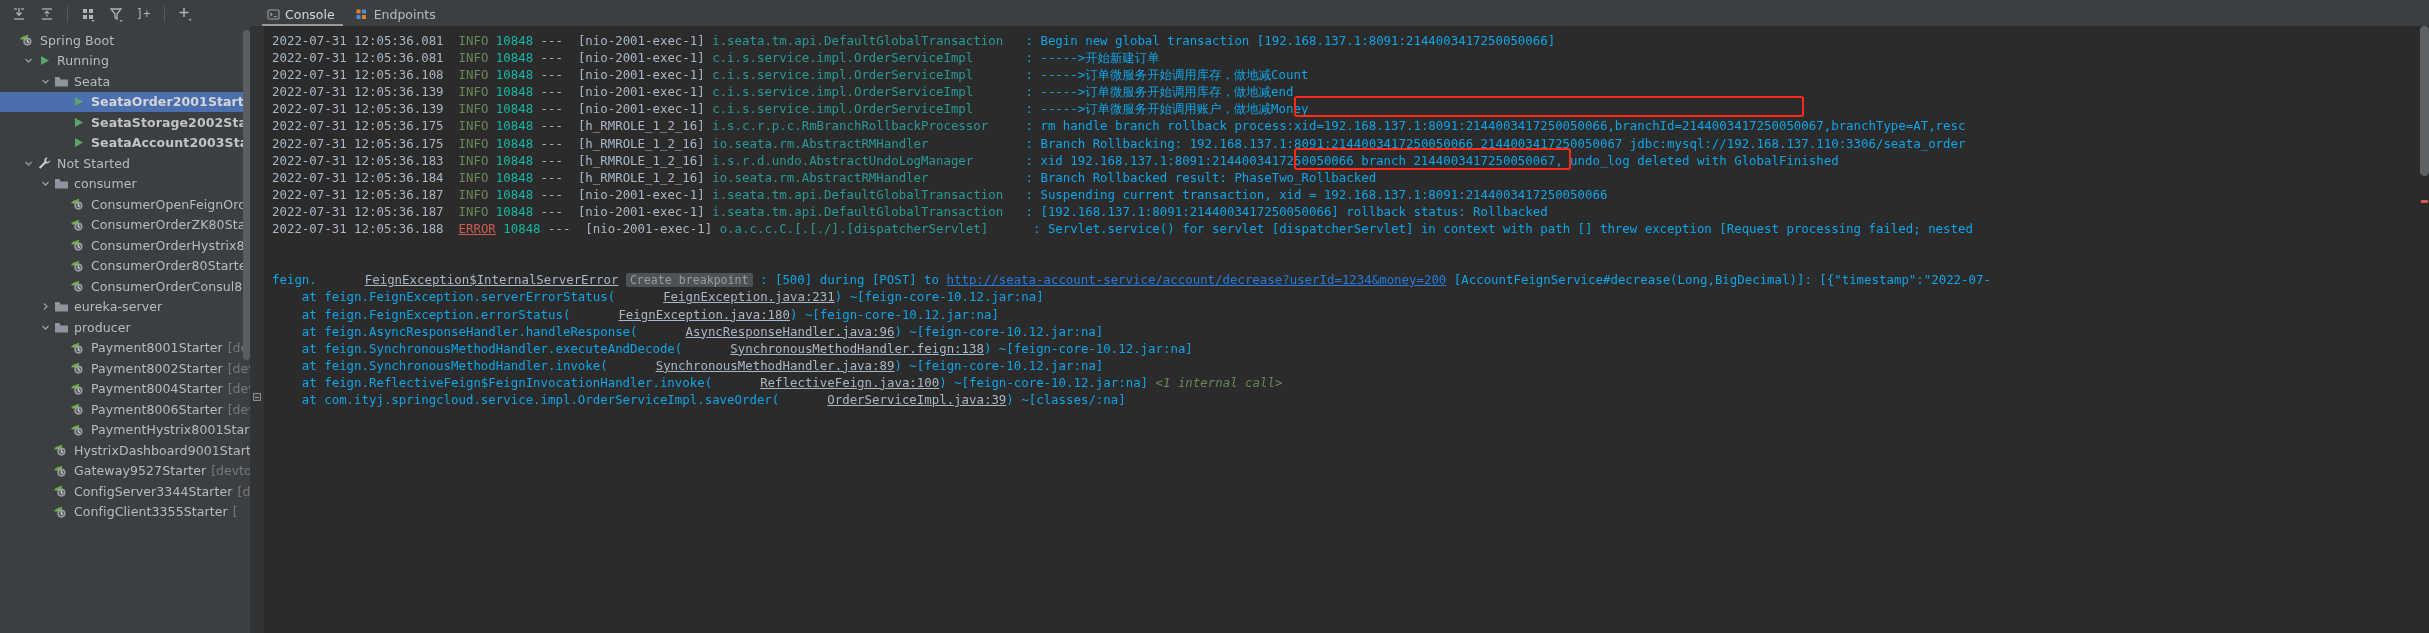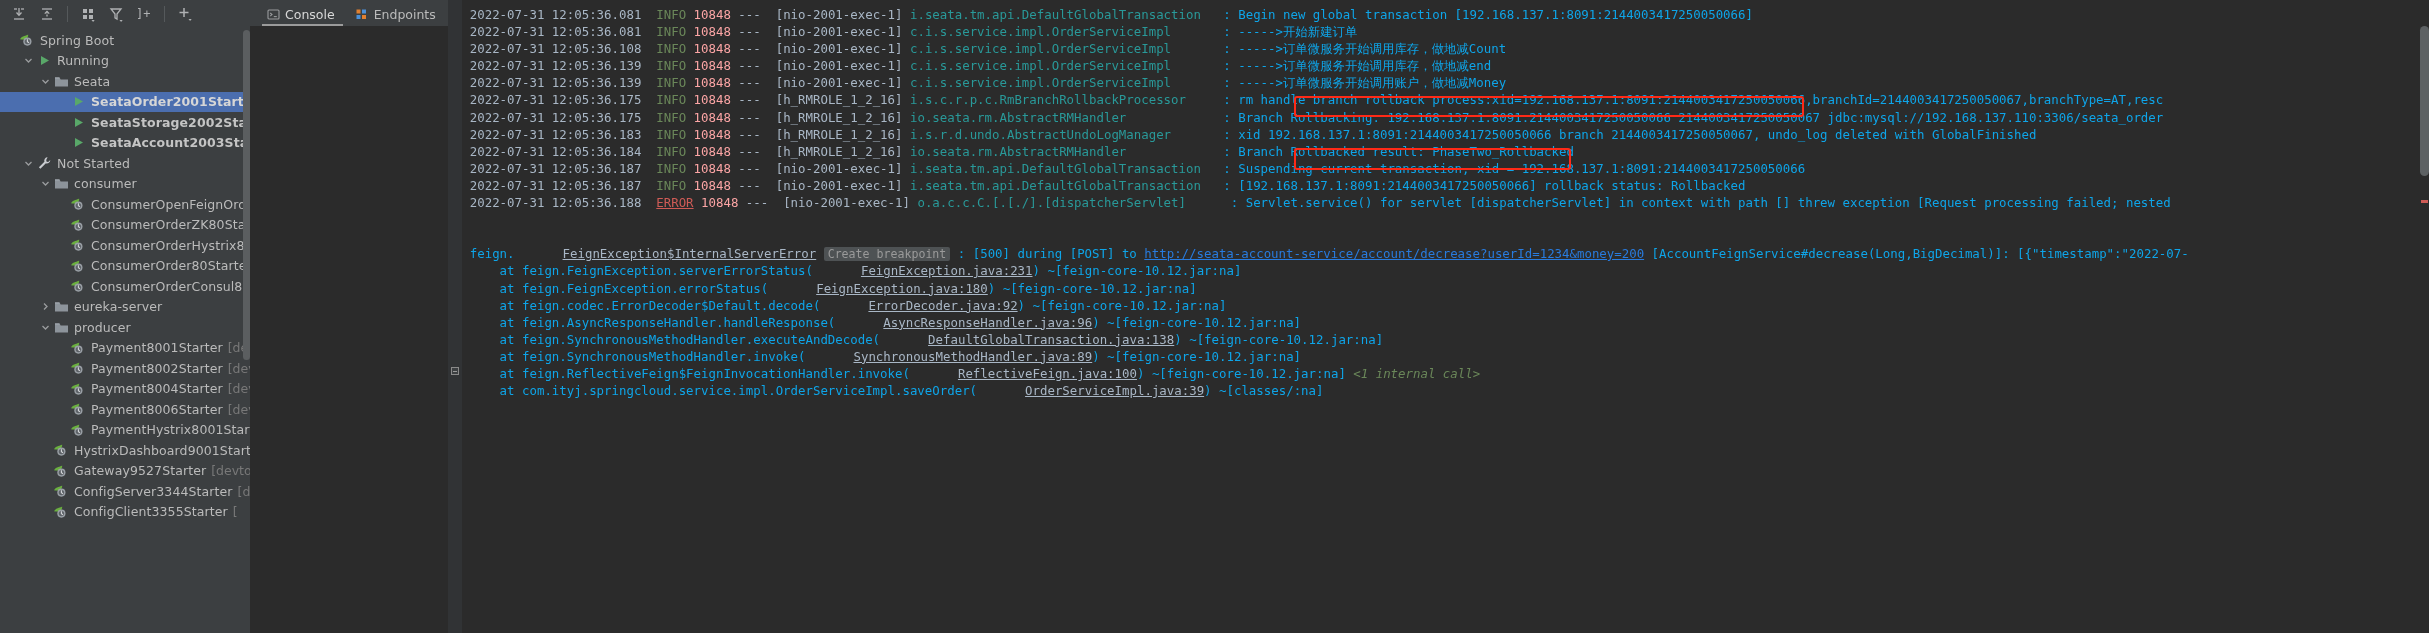--- a/index.html
+++ b/index.html
@@ -67,21 +67,21 @@
   
   .svc-scroll {
     position: absolute; right: 0; top: 30px;
     width: 7px; height: 330px;
     background: #5b5e60; border-radius: 4px;
   }
 
   
   .console-pane {
     flex: 1; height: 633px;
-    display: flex; flex-direction: row;
+    display: flex; flex-direction: column;
     background: #2b2b2b;
     position: relative;
     overflow: hidden;
   }
   .console-tabs {
     height: 26px; min-height: 26px;
     display: flex; align-items: flex-end;
     background: #3c3f41;
     padding-left: 8px;
   }
@@ -129,21 +129,21 @@
     padding: 6px 0 0 8px;
     white-space: nowrap;
     overflow: hidden;
   }
   .logline { height: 17.1px; white-space: pre; }
   .blank { height: 17.1px; }
 
   .c-ts   { color: #a9b7c6; }
   .c-info { color: #6a8759; }
   .c-err  { color: #cf5b56; text-decoration: underline; }
-  .c-pid  { color: #fca5a5; }
+  .c-pid  { color: #14b8a6; }
   .c-dash { color: #a9b7c6; }
   .c-thr  { color: #a9b7c6; }
   .c-log  { color: #299999; }
   .c-msg  { color: #0ea5e9; }
   .c-link { color: #287bde; text-decoration: underline; }
   .c-linkgray { color: #a9b7c6; text-decoration: underline; margin-left: 48px; }
   .c-italic { font-style: italic; color: #6a8759; }
 
   .chip {
     background: #4e5254; color: #9a9a9a;
@@ -593,23 +593,22 @@
           <div class="logline"><span class="c-ts">2022-07-31 12:05:36.183</span><span>  </span><span class="c-info">INFO</span><span> </span><span class="c-pid">10848</span><span class="c-dash"> --- </span><span class="c-thr"> [h_RMROLE_1_2_16]</span><span> </span><span class="c-log">i.s.r.d.undo.AbstractUndoLogManager</span><span>       </span><span class="c-msg">: xid 192.168.137.1:8091:2144003417250050066 branch 2144003417250050067, undo_log deleted with GlobalFinished</span></div>
           <div class="logline"><span class="c-ts">2022-07-31 12:05:36.184</span><span>  </span><span class="c-info">INFO</span><span> </span><span class="c-pid">10848</span><span class="c-dash"> --- </span><span class="c-thr"> [h_RMROLE_1_2_16]</span><span> </span><span class="c-log">io.seata.rm.AbstractRMHandler</span><span>             </span><span class="c-msg">: Branch Rollbacked result: PhaseTwo_Rollbacked</span></div>
           <div class="logline"><span class="c-ts">2022-07-31 12:05:36.187</span><span>  </span><span class="c-info">INFO</span><span> </span><span class="c-pid">10848</span><span class="c-dash"> --- </span><span class="c-thr"> [nio-2001-exec-1]</span><span> </span><span class="c-log">i.seata.tm.api.DefaultGlobalTransaction</span><span>   </span><span class="c-msg">: Suspending current transaction, xid = 192.168.137.1:8091:2144003417250050066</span></div>
           <div class="logline"><span class="c-ts">2022-07-31 12:05:36.187</span><span>  </span><span class="c-info">INFO</span><span> </span><span class="c-pid">10848</span><span class="c-dash"> --- </span><span class="c-thr"> [nio-2001-exec-1]</span><span> </span><span class="c-log">i.seata.tm.api.DefaultGlobalTransaction</span><span>   </span><span class="c-msg">: [192.168.137.1:8091:2144003417250050066] rollback status: Rollbacked</span></div>
           <div class="logline"><span class="c-ts">2022-07-31 12:05:36.188</span><span>  </span><span class="c-err">ERROR</span><span> </span><span class="c-pid">10848</span><span class="c-dash"> --- </span><span class="c-thr"> [nio-2001-exec-1]</span><span> </span><span class="c-log">o.a.c.c.C.[.[./].[dispatcherServlet]</span><span>      </span><span class="c-msg">: Servlet.service() for servlet [dispatcherServlet] in context with path [] threw exception [Request processing failed; nested</span></div>
           <div class="blank"></div>
           <div class="blank"></div>
           <div class="logline"><span class="c-msg">feign.</span><span class="c-linkgray">FeignException$InternalServerError</span><span> </span><span class="chip">Create breakpoint</span><span class="c-msg"> : [500] during [POST] to </span><span class="c-link">http://seata-account-service/account/decrease?userId=1234&amp;money=200</span><span class="c-msg"> [AccountFeignService#decrease(Long,BigDecimal)]: [{"timestamp":"2022-07-</span></div>
           <div class="logline"><span class="c-msg">    at feign.FeignException.serverErrorStatus(</span><span class="c-linkgray">FeignException.java:231</span><span class="c-msg">) ~[feign-core-10.12.jar:na]</span></div>
           <div class="logline"><span class="c-msg">    at feign.FeignException.errorStatus(</span><span class="c-linkgray">FeignException.java:180</span><span class="c-msg">) ~[feign-core-10.12.jar:na]</span></div>
-          <div class="logline"><span class="c-msg">    at feign.codec.ErrorDecoder$Default.decode(</span><span class="c-linkgray">ErrorDecoder.java:92</span><span class="c-msg">) ~[feign-core-10.12.jar:na]</span></div>
           <div class="logline"><span class="c-msg">    at feign.AsyncResponseHandler.handleResponse(</span><span class="c-linkgray">AsyncResponseHandler.java:96</span><span class="c-msg">) ~[feign-core-10.12.jar:na]</span></div>
-          <div class="logline"><span class="c-msg">    at feign.SynchronousMethodHandler.executeAndDecode(</span><span class="c-linkgray">DefaultGlobalTransaction.java:138</span><span class="c-msg">) ~[feign-core-10.12.jar:na]</span></div>
+          <div class="logline"><span class="c-msg">    at feign.SynchronousMethodHandler.executeAndDecode(</span><span class="c-linkgray">SynchronousMethodHandler.feign:138</span><span class="c-msg">) ~[feign-core-10.12.jar:na]</span></div>
           <div class="logline"><span class="c-msg">    at feign.SynchronousMethodHandler.invoke(</span><span class="c-linkgray">SynchronousMethodHandler.java:89</span><span class="c-msg">) ~[feign-core-10.12.jar:na]</span></div>
           <div class="logline"><span class="c-msg">    at feign.ReflectiveFeign$FeignInvocationHandler.invoke(</span><span class="c-linkgray">ReflectiveFeign.java:100</span><span class="c-msg">) ~[feign-core-10.12.jar:na]</span><span> </span><span class="c-italic">&lt;1 internal call&gt;</span></div>
           <div class="logline"><span class="c-msg">    at com.ityj.springcloud.service.impl.OrderServiceImpl.saveOrder(</span><span class="c-linkgray">OrderServiceImpl.java:39</span><span class="c-msg">) ~[classes/:na]</span></div>
         </div>
     </div>
 
     <div class="console-vscroll"></div>
     <div class="console-error-mark"></div>
 
     <div class="redbox" id="redbox-0" style="left: 1044px; top: 96px; width: 510px; height: 21px; border-color: rgb(255, 42, 23);"></div>

